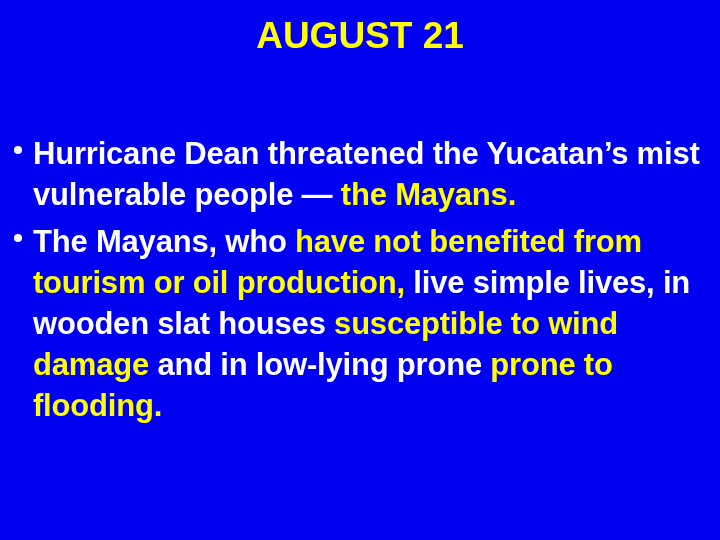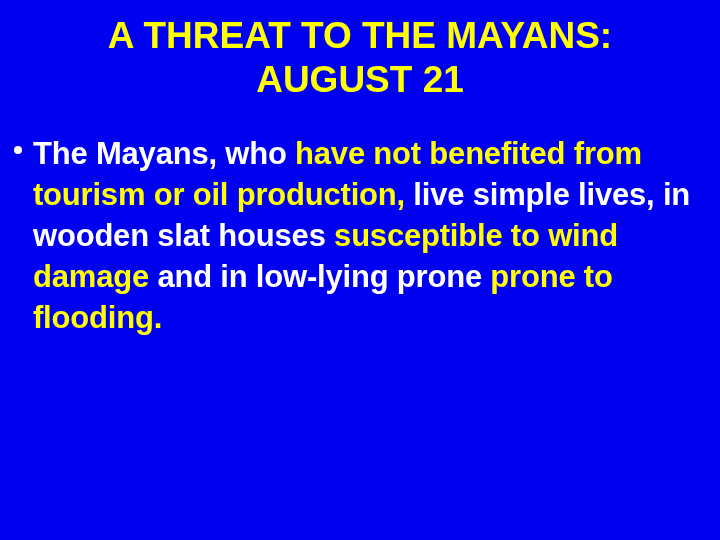--- a/index.html
+++ b/index.html
@@ -76,26 +76,31 @@
   .wt {
     color: #FFFFFF;
   }
 </style>
 </head>
 <body>
 
 <div id="slide">
 
   <div id="title-block">
-    <span class="title-line">A THREAT TO THE MAYANS:</span>
     <span class="title-line">AUGUST 21</span>
   </div>
 
   <div id="body-block">
 
+    <div class="bullet-row">
+      <span class="bullet-marker"></span>
+      <span class="bullet-text">
+        <span class="wt">Hurricane Dean threatened the Yucatan’s mist vulnerable people — </span><span class="hl">the Mayans.</span>
+      </span>
+    </div>
 
     <div class="bullet-row">
       <span class="bullet-marker"></span>
       <span class="bullet-text">
         <span class="wt">The Mayans, who </span><span class="hl">have not benefited from tourism or oil production,</span><span class="wt"> live simple lives, in wooden slat houses </span><span class="hl">susceptible to wind damage</span><span class="wt"> and in low-lying prone </span><span class="hl">prone to flooding.</span>
       </span>
     </div>
 
   </div>
 

